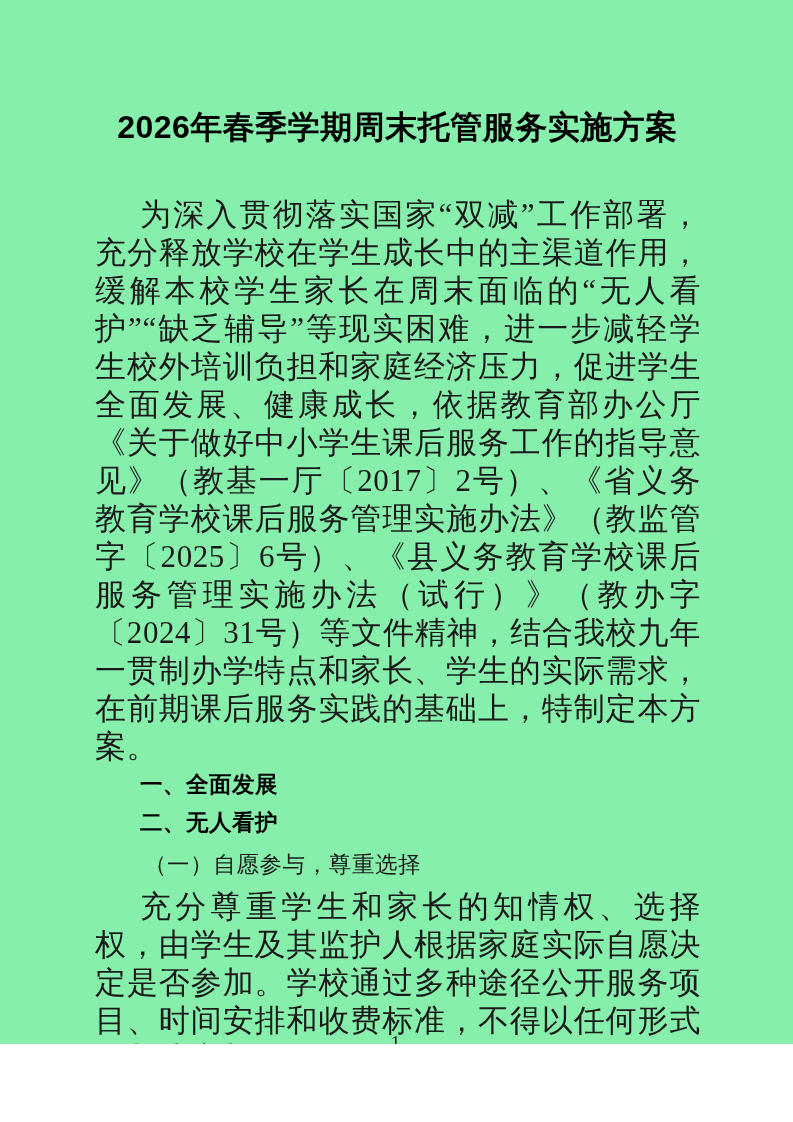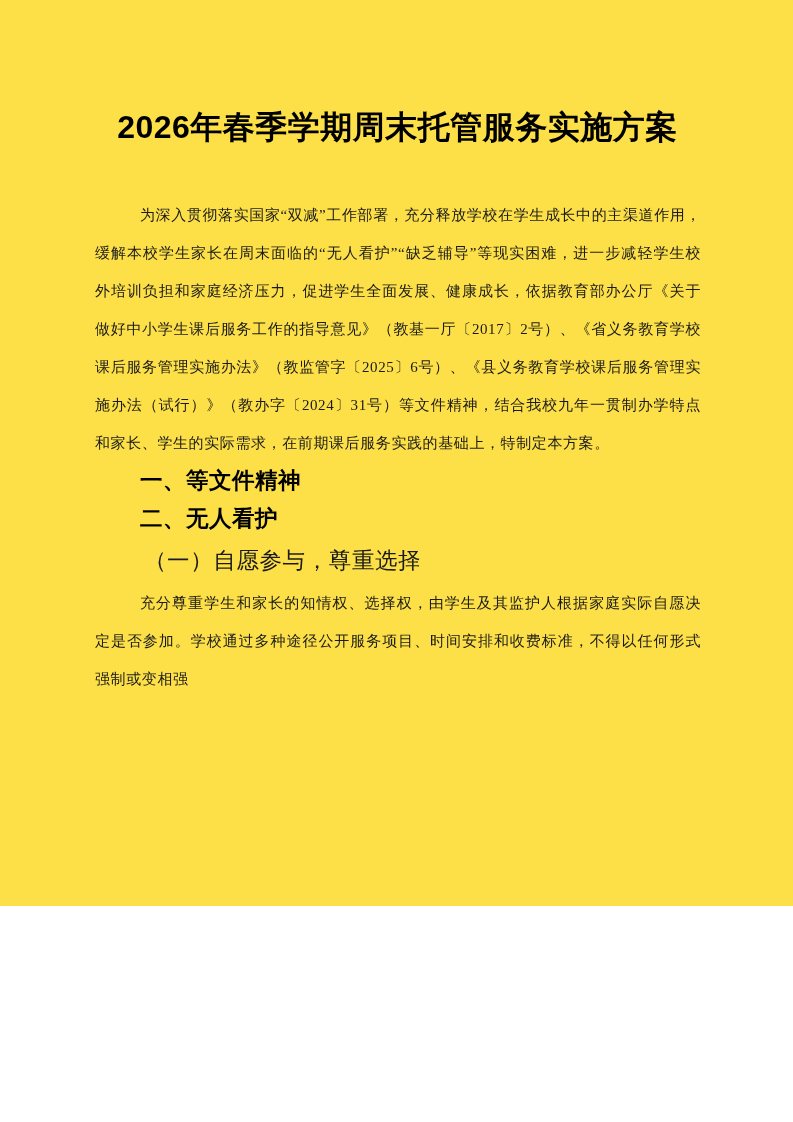--- a/index.html
+++ b/index.html
@@ -3,22 +3,22 @@
 <meta charset="utf-8">
 <style>
   html, body {
     margin: 0;
     padding: 0;
     background: #ffffff;
   }
   .page {
     position: relative;
     width: 793px;
-    height: 906px;
-    background: #fde047;
+    height: 1044px;
+    background: #86efac;
     overflow: hidden;
     box-sizing: border-box;
   }
   .doc-title {
     position: absolute;
     left: 95px;
     top: 105px;
     width: 605px;
     text-align: center;
     font-family: "Liberation Sans", "DejaVu Sans", sans-serif;
@@ -31,21 +31,21 @@
   }
   .body-block {
     position: absolute;
     left: 95px;
     top: 196px;
     width: 606px;
   }
   p.para {
     margin: 0;
     font-family: "Liberation Serif", "DejaVu Serif", serif;
-    font-size: 15px;
+    font-size: 31px;
     line-height: 38px;
     color: #1a1a1a;
     text-align: justify;
     text-justify: inter-character;
     text-indent: 45px;
     letter-spacing: 0.6px;
   }
   p.para.last-cut {
     text-align: justify;
   }
@@ -85,21 +85,21 @@
 <body>
 
 <div class="page">
 
   <div class="doc-title">2026年春季学期周末托管服务实施方案</div>
 
   <div class="body-block">
 
     <p class="para">为深入贯彻落实国家“双减”工作部署，充分释放学校在学生成长中的主渠道作用，缓解本校学生家长在周末面临的“无人看护”“缺乏辅导”等现实困难，进一步减轻学生校外培训负担和家庭经济压力，促进学生全面发展、健康成长，依据教育部办公厅《关于做好中小学生课后服务工作的指导意见》（教基一厅〔2017〕2号）、《省义务教育学校课后服务管理实施办法》（教监管字〔2025〕6号）、《县义务教育学校课后服务管理实施办法（试行）》（教办字〔2024〕31号）等文件精神，结合我校九年一贯制办学特点和家长、学生的实际需求，在前期课后服务实践的基础上，特制定本方案。</p>
 
-    <h2 class="section-heading">一、等文件精神</h2>
+    <h2 class="section-heading">一、全面发展</h2>
 
 
     <h2 class="section-heading">二、无人看护</h2>
 
     <h3 class="sub-heading">（一）自愿参与，尊重选择</h3>
 
     <p class="para last-cut">充分尊重学生和家长的知情权、选择权，由学生及其监护人根据家庭实际自愿决定是否参加。学校通过多种途径公开服务项目、时间安排和收费标准，不得以任何形式强制或变相强</p>
 
   </div>
 

